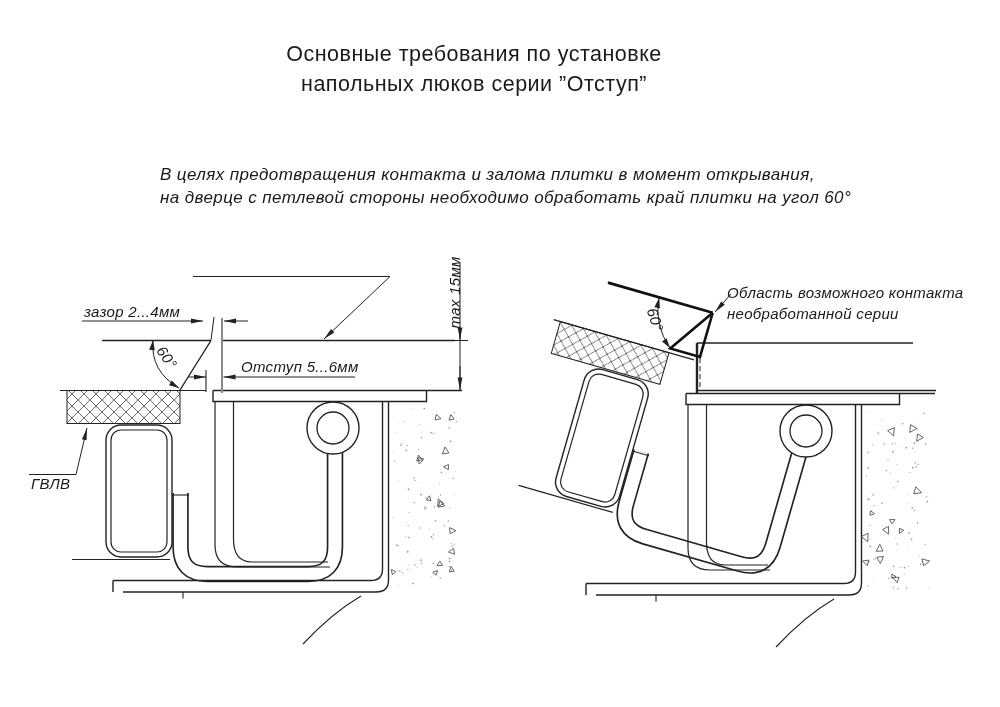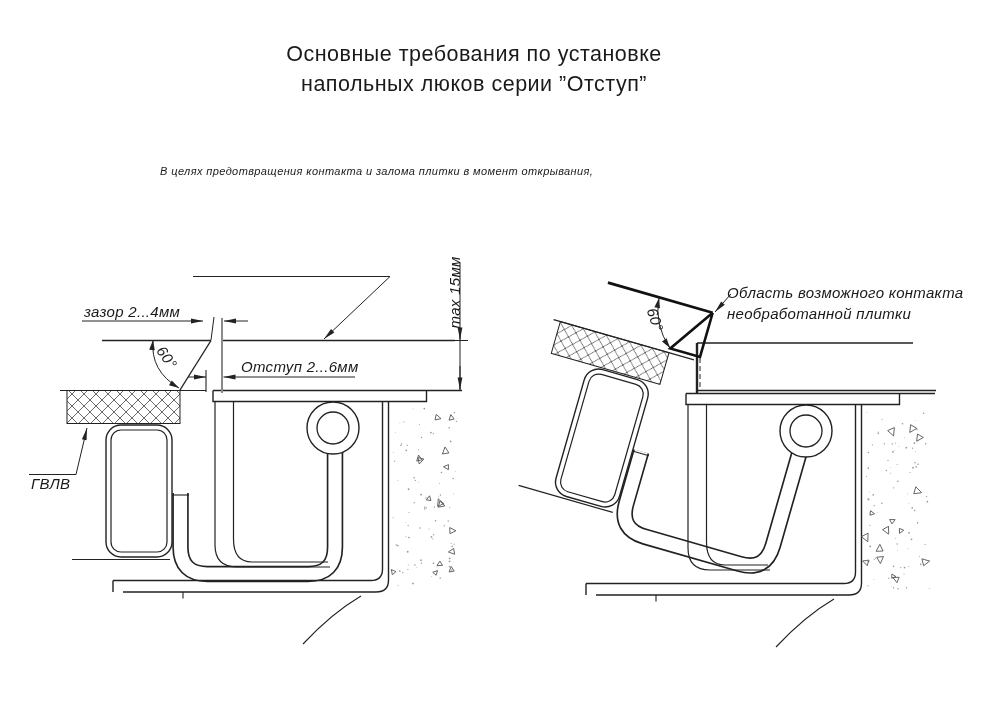--- a/index.html
+++ b/index.html
@@ -2,21 +2,21 @@
 <html><head>
 <meta charset="utf-8">
 <style>
   html,body{margin:0;padding:0;background:#fff;}
   body{width:1000px;height:707px;position:relative;overflow:hidden;
        font-family:"Liberation Sans",sans-serif;color:#1a1a1a;}
   #stage{position:absolute;inset:0;width:1000px;height:707px;margin-top:22px;}
   svg{position:absolute;left:0;top:0;}
   .lbl{position:absolute;white-space:nowrap;color:#1a1a1a;}
   .title{width:948px;left:0;text-align:center;font-size:21.5px;letter-spacing:.5px;font-weight:500;}
-  .note{font-style:italic;font-size:11px;letter-spacing:.4px;}
+  .note{font-style:italic;font-size:17px;letter-spacing:.4px;}
   .ann{font-style:italic;font-size:15px;letter-spacing:.3px;}
   .rot90{transform:rotate(-90deg);transform-origin:center;}
   .r55{transform:rotate(55deg);transform-origin:center;}
   .r72{transform:rotate(72deg);transform-origin:center;}
 </style>
 </head>
 <body>
 
 <div id="stage">
 
@@ -312,24 +312,25 @@
         <circle cx="869.2323414996417" cy="539.0862193294271" r="0.5715962631495652" fill="#9a9a9a"></circle>
         <circle cx="868.3545286070344" cy="446.18889249916606" r="0.8261691951780437" fill="#9a9a9a"></circle>
         <circle cx="882.0849097446003" cy="397.5609030372281" r="0.566003782845104" fill="#9a9a9a"></circle>
       </g>
     </svg>
 
 <div class="lbl title" style="top:20px;">Основные требования по установке</div>
 <div class="lbl title" style="top:50px;">напольных люков серии ”Отступ”</div>
 
 <div class="lbl note" style="left:160px;top:143px;">В целях предотвращения контакта и залома плитки в момент открывания,</div>
+<div class="lbl note" style="left:160px;top:166px;">на дверце с петлевой стороны необходимо обработать край плитки на угол 60°</div>
 
 <div class="lbl ann" style="left:84px;top:281px;">зазор 2...4мм</div>
-<div class="lbl ann" style="left:241px;top:336px;">Отступ 2...6мм</div>
+<div class="lbl ann" style="left:241px;top:336px;">Отступ 5...6мм</div>
 <div class="lbl ann rot90" style="left:408px;top:262px;width:92px;text-align:center;">max 15мм</div>
 <div class="lbl ann" style="left:31px;top:453px;text-align:right;">ГВЛВ</div>
 <div class="lbl ann r55" style="left:153px;top:331px;width:34px;">60°</div>
 
 <div class="lbl ann" style="left:727px;top:262px;text-align:right;">Область возможного контакта</div>
-<div class="lbl ann" style="left:727px;top:283px;">необработанной плитки</div>
+<div class="lbl ann" style="left:727px;top:283px;">необработанной серии</div>
 <div class="lbl ann r72" style="left:640px;top:294px;width:34px;">60°</div>
 
 </div>
 
 </body></html>

